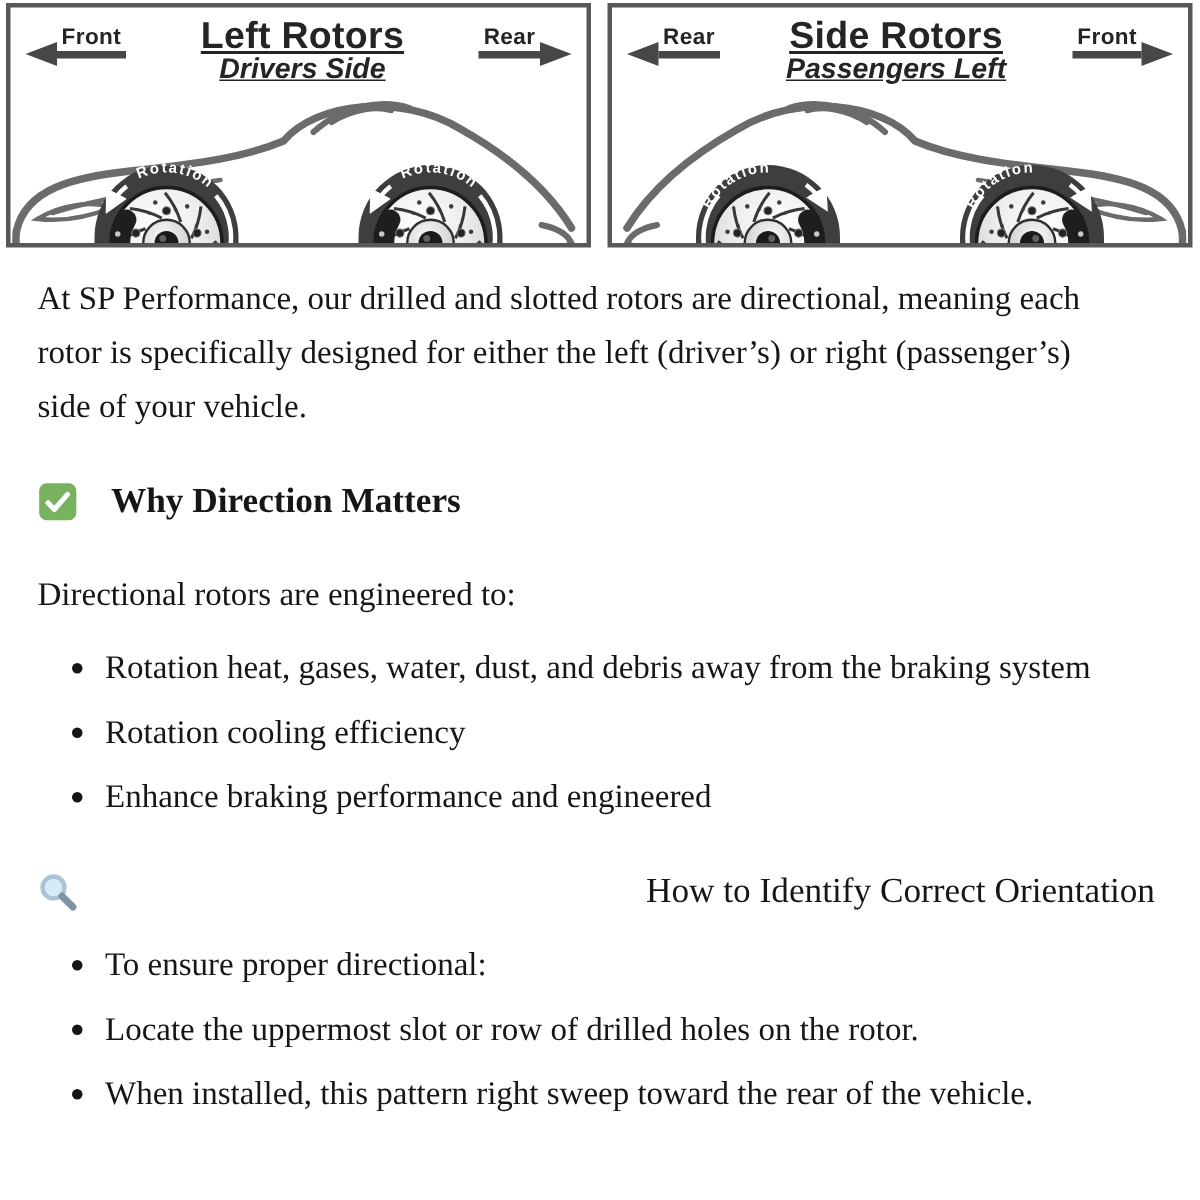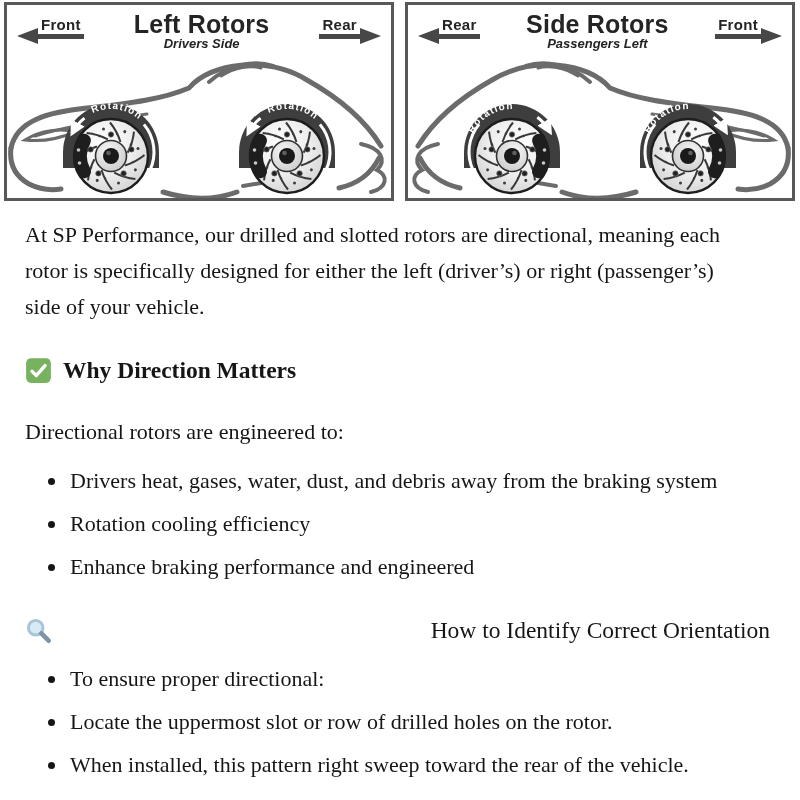--- a/index.html
+++ b/index.html
@@ -2,47 +2,47 @@
 <html><head>
 <meta charset="utf-8">
 <style>
   html,body{margin:0;padding:0;}
   body{
     width:800px;height:800px;overflow:hidden;background:#ffffff;
     font-family:"Liberation Serif", serif;color:#161616;
   }
   
   .diagram{display:flex;gap:11px;padding:2px 5px 0 4px;}
-  .panel{flex:1;border:3px solid #585858;height:199px;background:#fff;box-sizing:border-box;overflow:hidden;}
+  .panel{flex:1;border:3px solid #585858;height:163px;background:#fff;box-sizing:border-box;overflow:hidden;}
   .panel-header{display:flex;align-items:flex-start;justify-content:space-between;
     padding:8px 10px 0 10px;font-family:"Liberation Sans", sans-serif;color:#242424;}
   .dir{display:flex;align-items:flex-end;margin-top:4px;}
   .dir .lbl{font-weight:bold;font-size:15px;line-height:1.05;border-bottom:5px solid #474747;
     padding:0 3px 1px 3px;letter-spacing:.3px;}
   .tri-l{width:0;height:0;border-top:8px solid transparent;border-bottom:8px solid transparent;
     border-right:21px solid #474747;margin-bottom:-5px;}
   .tri-r{width:0;height:0;border-top:8px solid transparent;border-bottom:8px solid transparent;
     border-left:21px solid #474747;margin-bottom:-5px;}
-  .panel-title{text-align:center;margin-top:-2px;}
+  .panel-title{text-align:center;margin-top:-2px;text-decoration:underline;}
   .panel-title .t{font-weight:bold;font-size:25px;line-height:1.05;letter-spacing:.2px;}
-  .panel-title .s{font-weight:bold;font-style:italic;font-size:13px;line-height:1.1;}
+  .panel-title .s{font-weight:bold;font-style:italic;font-size:19px;line-height:1.1;}
   .car-svg{display:block;width:100%;height:146px;margin-top:0;}
   .stroke5{stroke:#6b6b6b;stroke-width:5;fill:none;stroke-linecap:round;}
   .stroke4{stroke:#6b6b6b;stroke-width:4;fill:none;stroke-linecap:round;}
   .stroke3{stroke:#6b6b6b;stroke-width:3;fill:none;stroke-linecap:round;}
   .slot{stroke:#383838;stroke-width:2;fill:none;}
   .lug{fill:#232323;stroke:#777;stroke-width:.7;}
   .rot-arc{stroke:#ffffff;stroke-width:3;fill:none;}
   .tp{fill:none;stroke:none;}
   .rot-text{fill:#ffffff;font-family:"Liberation Sans",sans-serif;font-weight:700;
     font-size:10px;letter-spacing:1.2px;}
   
   .article{padding:16px 30px 0 25px;font-size:22px;line-height:36px;}
   .intro{margin:0;max-width:700px;}
-  .sec-head{display:flex;align-items:center;gap:11px;font-size:23.5px;margin:27px 0 0 0;}
+  .sec-head{display:flex;align-items:center;gap:22px;font-size:23.5px;margin:27px 0 0 0;}
   .sec-head.bold{font-weight:bold;}
   .sec-head.regular{font-weight:normal;justify-content:space-between;}
   .lead{margin:26px 0 0 0;}
   ul{margin:13px 0 0 0;padding-left:43px;max-width:666px;}
   li{margin-bottom:7px;padding-left:2px;}
   .emoji-icon{display:inline-flex;flex:0 0 auto;}
 </style>
 </head>
 <body>
 
@@ -186,21 +186,21 @@
         <rect x="1" y="1" width="22" height="22" rx="4.5" fill="#77b25f"></rect>
         <path d="M6.2,12.6 L10,16.6 L17.8,7.6" stroke="#ffffff" stroke-width="3" fill="none" stroke-linecap="round" stroke-linejoin="round"></path>
       </svg>
     </span>
     <span>Why Direction Matters</span>
   </div>
 
   <p class="lead">Directional rotors are engineered to:</p>
 
   <ul>
-    <li>Drivers heat, gases, water, dust, and debris away from the braking system</li>
+    <li>Rotation heat, gases, water, dust, and debris away from the braking system</li>
     <li>Rotation cooling efficiency</li>
     <li>Enhance braking performance and engineered</li>
   </ul>
 
   <div class="sec-head regular">
     <span class="emoji-icon">
       <svg width="27" height="27" viewBox="0 0 24 24">
         <circle cx="9.5" cy="9.5" r="6.5" fill="#d8eaf6" stroke="#a8c4d6" stroke-width="2.6"></circle>
         <line x1="14.6" y1="14.6" x2="21" y2="21" stroke="#7e93a5" stroke-width="4.2" stroke-linecap="round"></line>
       </svg>

